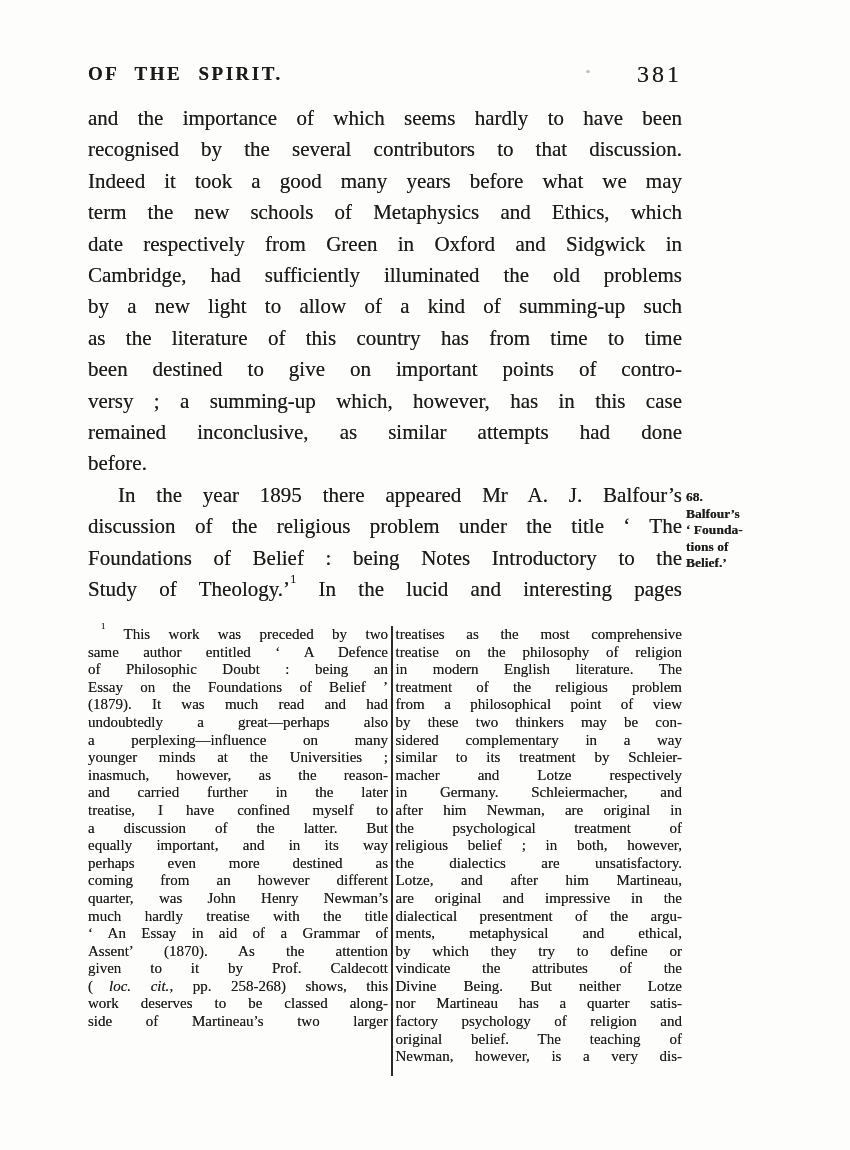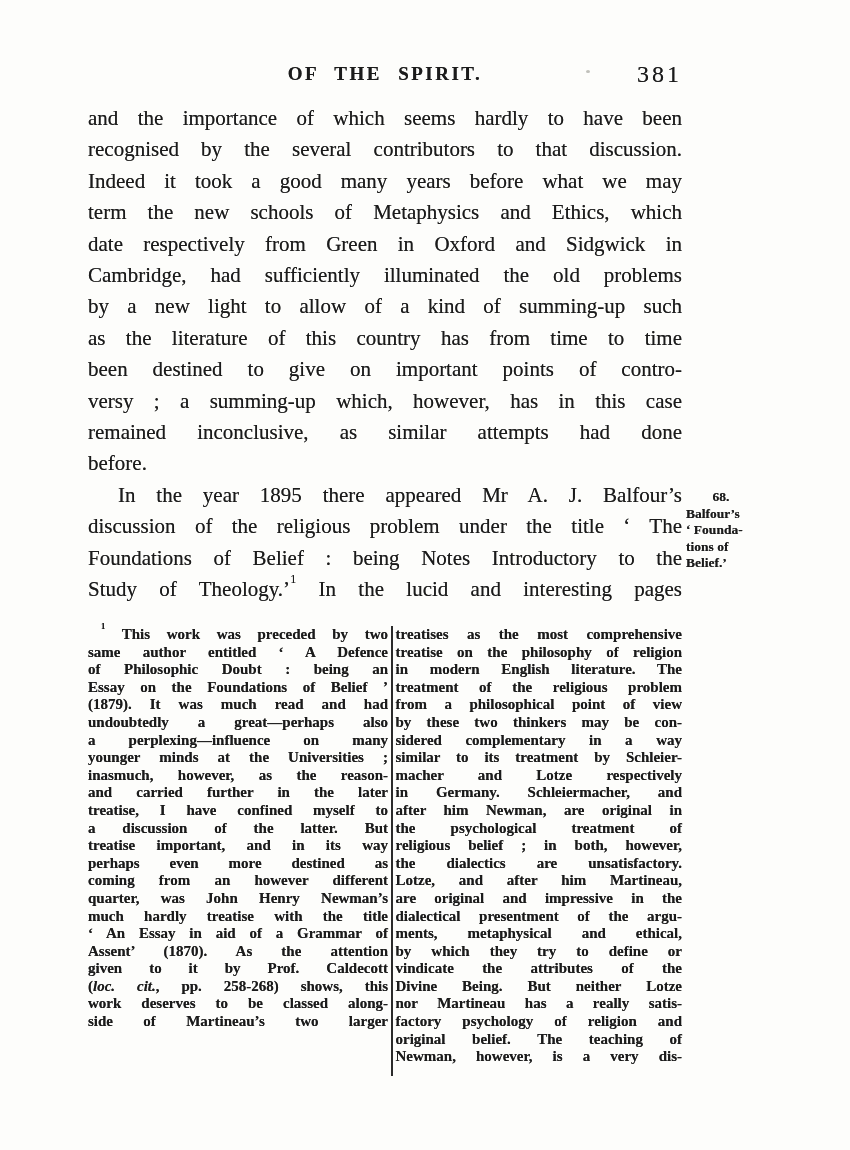--- a/index.html
+++ b/index.html
@@ -10,21 +10,21 @@
     background:#fdfdfb;
     color:#1b1b1b;
     font-family:"Liberation Serif","DejaVu Serif",serif;
     overflow:hidden;
     text-shadow:0 0 0.6px rgba(15,15,15,0.65);
   }
 
   
   .pageheader { position:absolute; left:88px; top:57px; width:594px; height:34px; }
   .running-title {
-    position:absolute; left:0; right:0; text-align:center;
+    position:absolute; left:0; right:0; 
     font-size:19px; font-weight:700; letter-spacing:2.5px; word-spacing:9px;
     line-height:34px;
   }
   .page-number {
     position:absolute; right:0; top:1px;
     font-size:24px; font-weight:400; letter-spacing:3px; line-height:32px;text-align:right;
   }
   .speck {
     position:absolute; left:586px; top:70px; width:4px; height:3px;
     background:#97978f; border-radius:50%; opacity:0.6;
@@ -35,30 +35,30 @@
               font-size:21px; line-height:31.4px; }
   .jline { text-align:justify; text-align-last:justify; }
   .para1 div.jline:last-of-type { text-align-last:left; }  
   .p2start div.jline:first-of-type { padding-left:30px; }  
 
   sup.fnref { font-size:0.58em; line-height:0; position:relative; top:-0.45em; }
 
   
   .sidenote { position:absolute; left:686px; top:489px; width:70px;
               font-size:13.5px; line-height:16.6px; font-weight:700; }
-  .sidenote div:first-of-type { text-align:center; }
+  .sidenote div:first-of-type { text-align:left; }
 
   
   .footnotes { position:absolute; left:88px; top:626px; width:594px;
-               display:flex; font-size:15px; line-height:17.6px;font-weight:bold; }
+               display:flex; font-size:15px; line-height:17.6px; }
   .fnleft  { width:300px; }
   .fndivider { width:1.5px; height:450px; background:#2b2b2b; margin-left:3px; flex:none; }
   .fnright { flex:1; margin-left:3px; }
   .fn-first { padding-left:13px; }
-  em { font-style:italic; }
+  em { font-style:italic;margin-left:16px; }
 </style>
 </head>
 <body>
 
 <div class="page">
 
   <header class="pageheader">
     <div class="running-title">OF THE SPIRIT.</div>
     <div class="page-number">381</div>
   </header>
@@ -109,21 +109,21 @@
           <div class="jline">of Philosophic Doubt : being an</div>
           <div class="jline">Essay on the Foundations of Belief ’</div>
           <div class="jline">(1879).  It was much read and had</div>
           <div class="jline">undoubtedly a great—perhaps also</div>
           <div class="jline">a perplexing—influence on many</div>
           <div class="jline">younger minds at the Universities ;</div>
           <div class="jline">inasmuch, however, as the reason-</div>
           <div class="jline">and carried further in the later</div>
           <div class="jline">treatise, I have confined myself to</div>
           <div class="jline">a discussion of the latter.  But</div>
-          <div class="jline">treatise important, and in its way</div>
+          <div class="jline">equally important, and in its way</div>
           <div class="jline">perhaps even more destined as</div>
           <div class="jline">coming from an however different</div>
           <div class="jline">quarter, was John Henry Newman’s</div>
           <div class="jline">much hardly treatise with the title</div>
           <div class="jline">‘ An Essay in aid of a Grammar of</div>
           <div class="jline">Assent’ (1870).  As the attention</div>
           <div class="jline">given to it by Prof. Caldecott</div>
         </div>
       <div class="jline"><span>(</span><em>loc. cit.</em><span>, pp. 258-268) shows, this</span></div>
       <div>
@@ -149,20 +149,20 @@
         <div class="jline">the psychological treatment of</div>
         <div class="jline">religious belief ; in both, however,</div>
         <div class="jline">the dialectics are unsatisfactory.</div>
         <div class="jline">Lotze, and after him Martineau,</div>
         <div class="jline">are original and impressive in the</div>
         <div class="jline">dialectical presentment of the argu-</div>
         <div class="jline">ments, metaphysical and ethical,</div>
         <div class="jline">by which they try to define or</div>
         <div class="jline">vindicate the attributes of the</div>
         <div class="jline">Divine Being.  But neither Lotze</div>
-        <div class="jline">nor Martineau has a really satis-</div>
+        <div class="jline">nor Martineau has a quarter satis-</div>
         <div class="jline">factory psychology of religion and</div>
         <div class="jline">original belief.  The teaching of</div>
         <div class="jline">Newman, however, is a very dis-</div>
       </div>
   </section>
 
 </div>
 
 </body></html>

